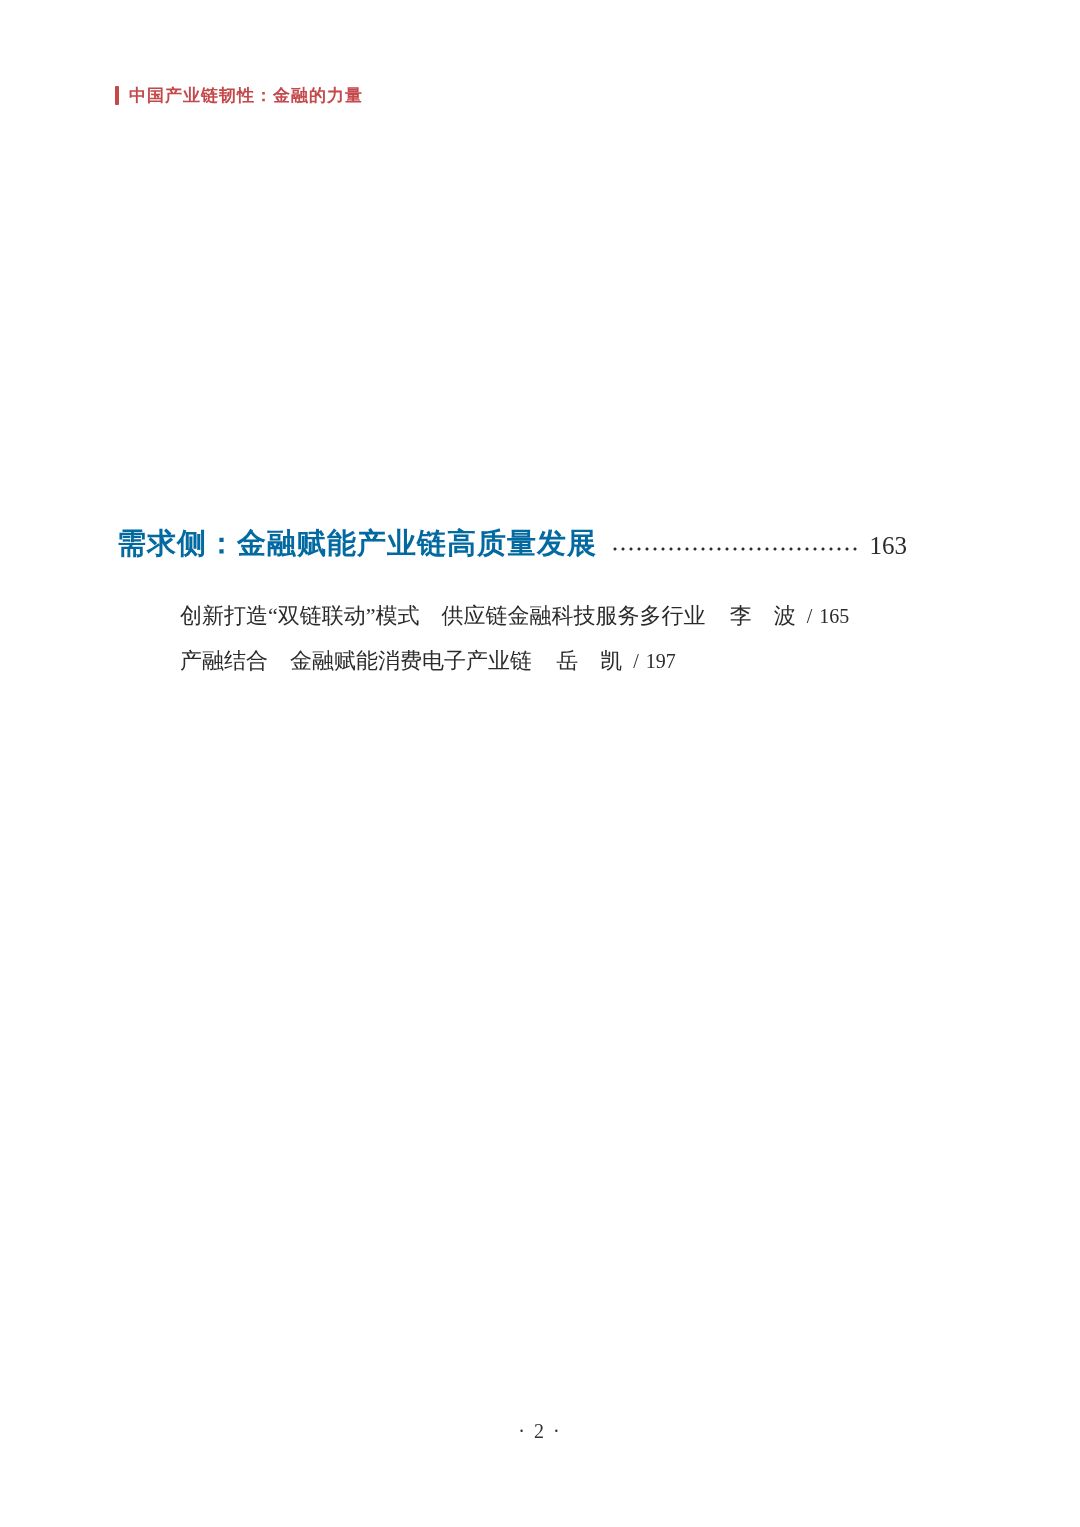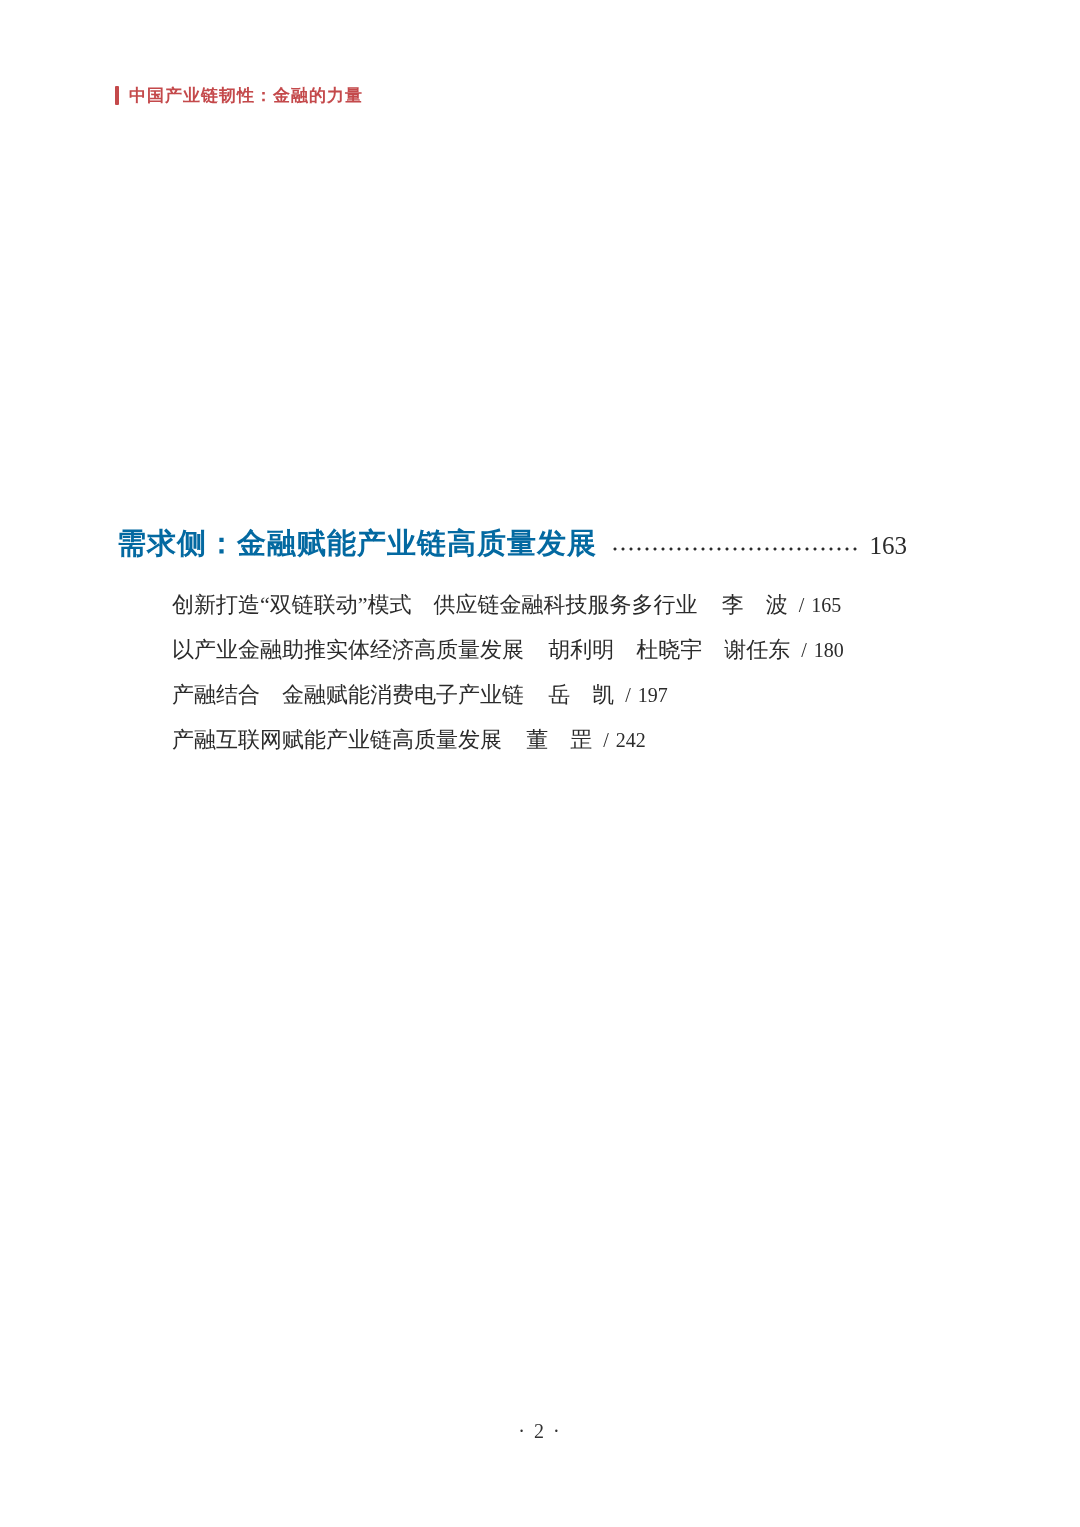--- a/index.html
+++ b/index.html
@@ -74,24 +74,25 @@
 
   
   .entries {
     position: absolute;
     left: 172px;
     top: 592px;
     list-style: none;
   }
   .entries li {
     height: 45px;
-    line-height: 26px;
+    line-height: 47px;
     white-space: nowrap;
     font-size: 22px;
     color: #2b2b2b;
+    margin-left: 8px;
   }
   .entry-authors {
     margin-left: 1.1em;
   }
   .entry-sep {
     margin: 0 0.35em 0 0.55em;
     font-size: 20px;
   }
   .entry-page {
     font-size: 20px;
@@ -123,27 +124,21 @@
     <span class="section-title">需求侧：金融赋能产业链高质量发展</span>
     <span class="leader"></span>
     <span class="section-page">163</span>
   </div>
 
   <ul class="entries">
     <li>
       <span class="entry-title">创新打造“双链联动”模式　供应链金融科技服务多行业</span><span class="entry-authors">李　波</span><span class="entry-sep">/</span><span class="entry-page">165</span>
     </li>
     <li>
-      <span class="entry-title">以产业金融助推实体经济高质量发展</span><span class="entry-authors">胡利明　杜晓宇　谢任东</span><span class="entry-sep">/</span><span class="entry-page">180</span>
-    </li>
-    <li>
       <span class="entry-title">产融结合　金融赋能消费电子产业链</span><span class="entry-authors">岳　凯</span><span class="entry-sep">/</span><span class="entry-page">197</span>
-    </li>
-    <li>
-      <span class="entry-title">产融互联网赋能产业链高质量发展</span><span class="entry-authors">董　罡</span><span class="entry-sep">/</span><span class="entry-page">242</span>
     </li>
   </ul>
 
   <footer class="folio">
     <span>· 2 ·</span>
   </footer>
 
 </div>
 
 </body></html>

